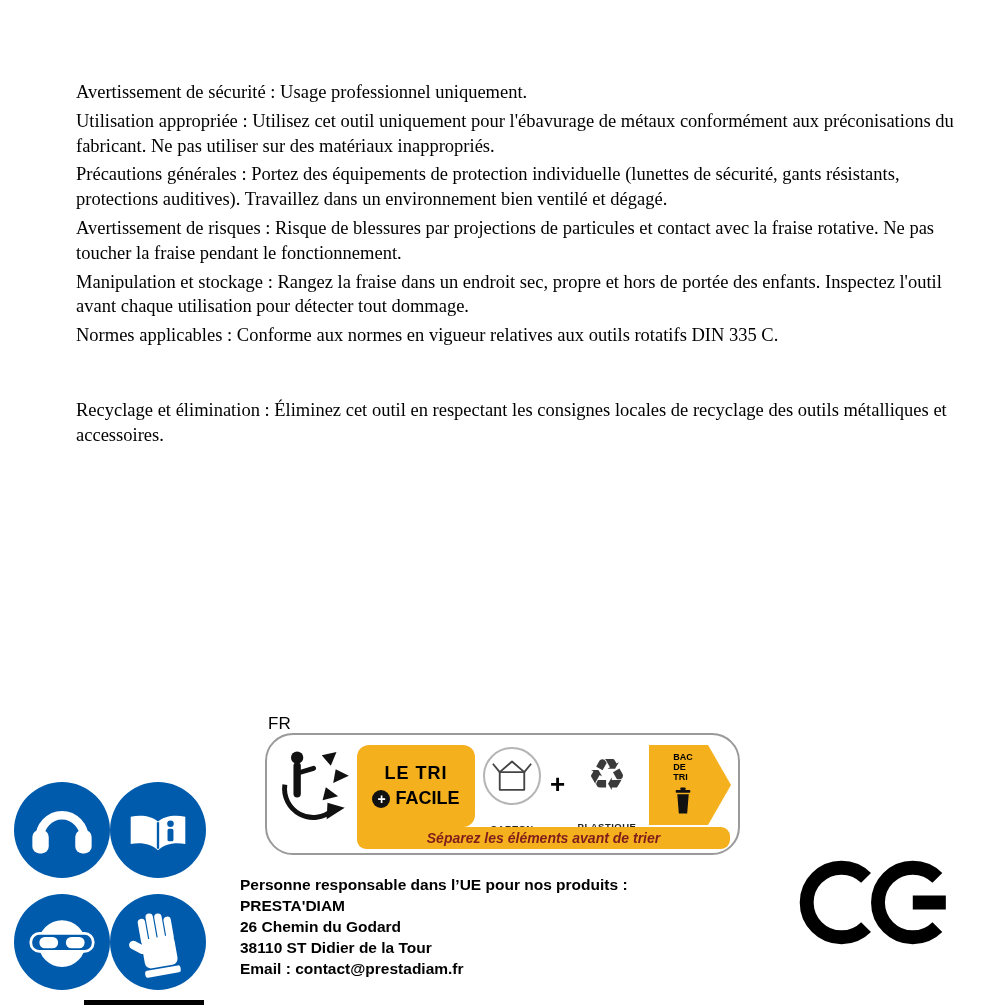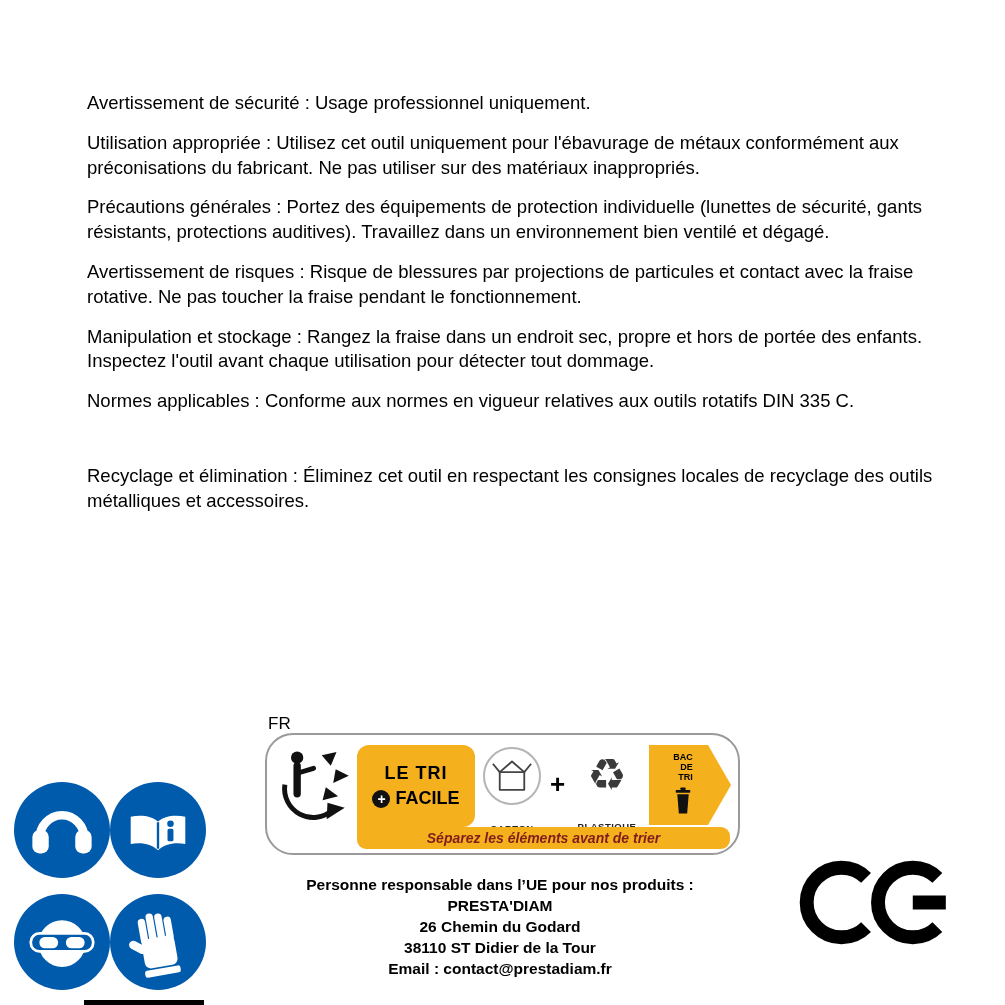--- a/index.html
+++ b/index.html
@@ -11,21 +11,21 @@
   body{font-family:"Liberation Sans","DejaVu Sans",sans-serif;color:#000;}
   .page{position:relative;width:1005px;height:1005px;background:#fff;overflow:hidden;}
 
   
   .title{position:absolute;left:0;top:28px;width:100%;text-align:center;
          font-size:15.5px;font-weight:bold;}
 
   
   .body-text{position:absolute;left:72px;top:76px;width:897px;
              font-size:18.5px;line-height:24.8px;}
-  .body-text p{margin:15px;}
+  .body-text p{margin:4px;font-family:Liberation Serif, serif;}
   .recycling-para{margin-top:50px !important;}
 
   
   .picto{position:absolute;width:96px;height:96px;border-radius:50%;
          background:var(--mandatory-blue,#005BAC);display:flex;
          align-items:center;justify-content:center;}
   .picto svg{width:78px;height:78px;display:block;}
   .fill-blue{fill:var(--mandatory-blue,#005BAC);}
   .stroke-blue{stroke:var(--mandatory-blue,#005BAC);}
 
@@ -50,29 +50,29 @@
               display:flex;align-items:center;justify-content:center;}
   .mat-circle svg{width:46px;height:46px;}
   .recycle-glyph{font-size:44px;line-height:56px;color:#3a3a3a;}
   .mat-label{margin-top:18px;font-size:9.5px;font-weight:bold;letter-spacing:.5px;color:#222;}
   .mat-plus{position:absolute;left:283px;top:34px;font-size:26px;font-weight:bold;}
   .arrow-tag{position:absolute;left:382px;top:10px;width:82px;height:80px;
              background:var(--banner-yellow,#F5B01E);
              clip-path:polygon(0 0,72% 0,100% 50%,72% 100%,0 100%);
              display:flex;flex-direction:column;align-items:center;justify-content:center;
              padding-right:14px;gap:2px;}
-  .bac-lines{font-size:9px;font-weight:800;line-height:1.1;text-align:right;}
+  .bac-lines{font-size:9px;font-weight:800;line-height:1.1;text-align:left;}
   .arrow-tag svg{width:26px;height:32px;}
   .strip{position:absolute;left:90px;top:92px;width:373px;height:22px;
          background:var(--banner-yellow,#F5B01E);border-radius:0 9px 9px 9px;
          display:flex;align-items:center;justify-content:center;
          font-size:14px;font-style:italic;font-weight:bold;color:#7f1d1d;}
 
   
-  .address{position:absolute;left:240px;top:874px;width:520px;text-align:center;
+  .address{position:absolute;left:240px;top:874px;width:520px;
            font-size:15.5px;font-weight:bold;line-height:21px;}
 
   
   .ce{position:absolute;left:798px;top:856px;width:160px;height:93px;}
 
   
   .edge-bar{position:absolute;left:84px;top:1000px;width:120px;height:5px;background:#000;}
 </style>
 </head>
 <body>

